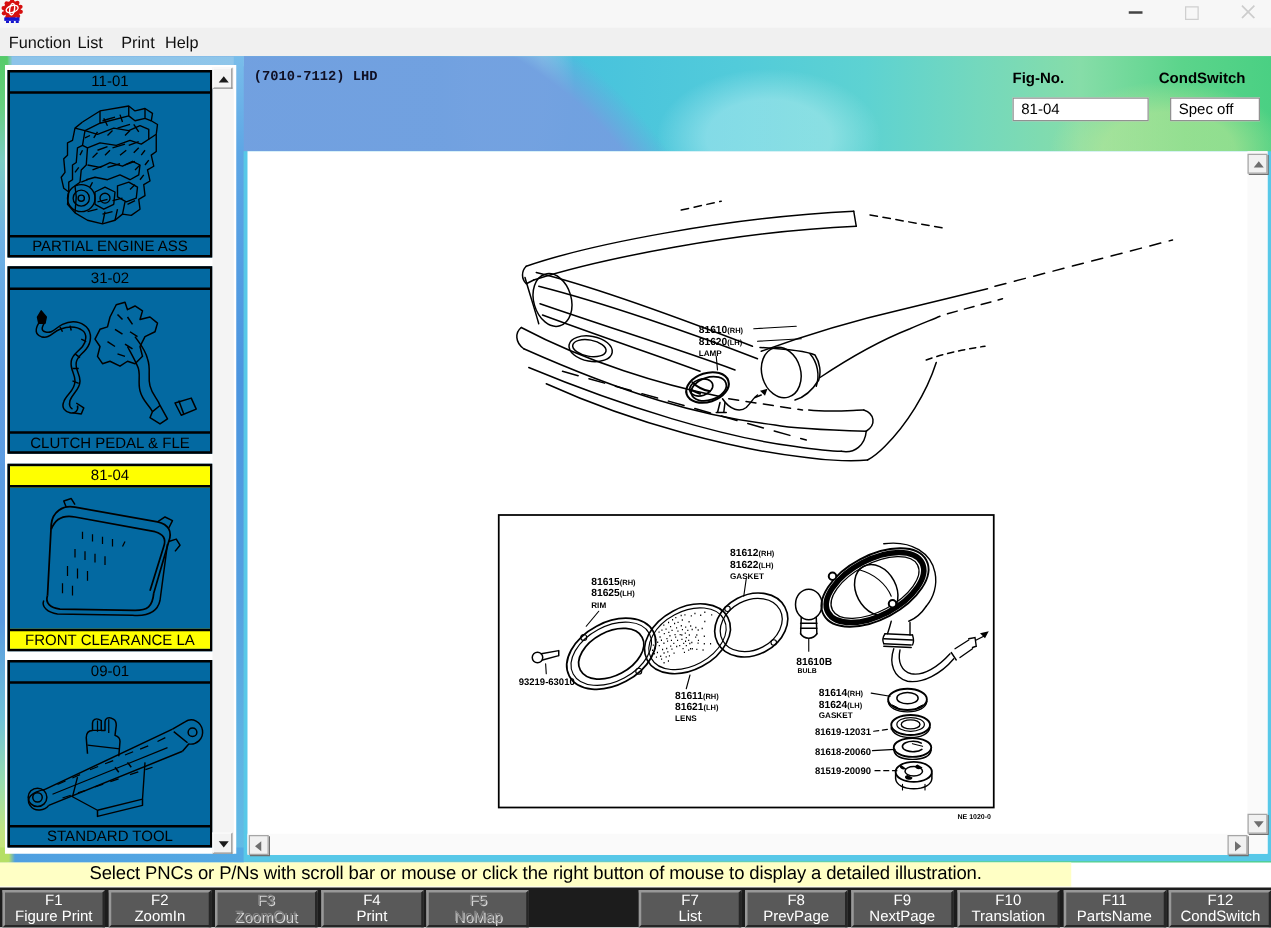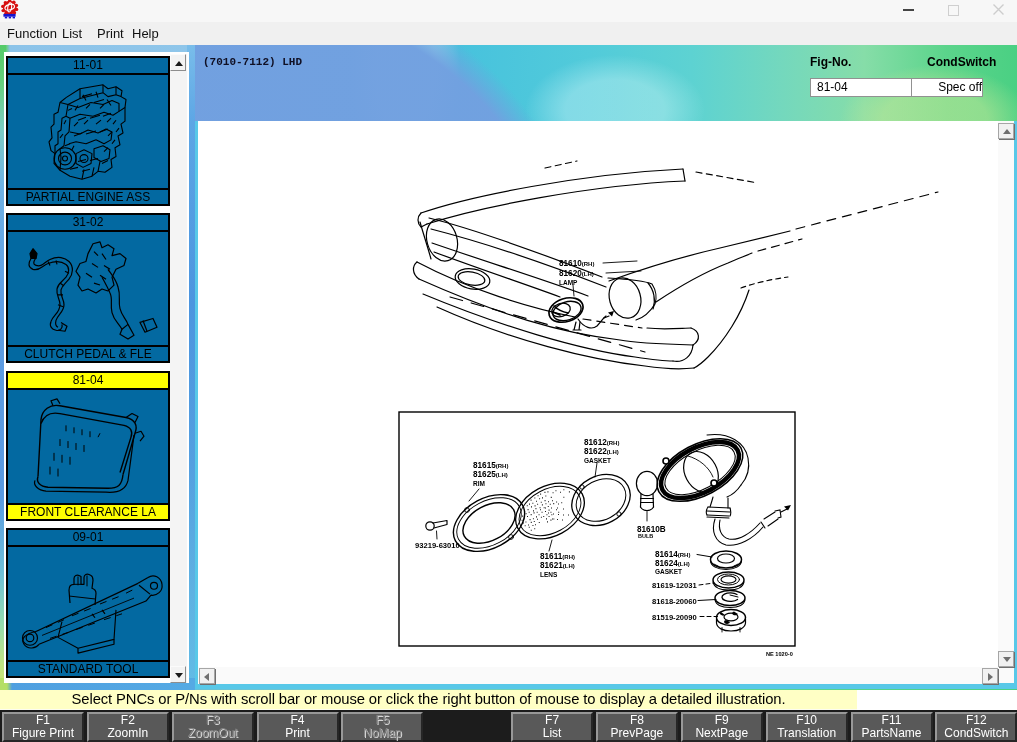--- a/index.html
+++ b/index.html
@@ -217,21 +217,21 @@
         </div>
       <div class="sbtn" style="left:0px;top:612px;">
           <div class="arr dn"></div>
         </div>
     </div>
   </div>
   <div class="abs" id="lhd">(7010-7112) LHD</div>
   <div class="flabel" style="left:810px;">Fig-No.</div>
   <div class="flabel" style="left:927px;">CondSwitch</div>
   <div class="finput" style="left:810px;width:109px;">81-04</div>
-  <div class="finput" style="left:911px;width:72px;text-align:right;">Spec off</div>
+  <div class="finput" style="left:936px;width:72px;">Spec off</div>
   <div class="abs" id="canvasframe">
     <div class="abs" id="canvasinner">
 
       <svg class="abs" style="left:0;top:0" width="800" height="563" viewBox="0 0 800 563" id="mainsvg">
         <g transform="translate(-198,-121)" fill="none" stroke="#000" stroke-width="1.2" stroke-linecap="round">
 
           <path d="M421,213 C470,196 580,174 683,169"></path>
           <path d="M427,224 C480,207 590,185 685,181"></path>
           <path d="M683,169 L685,181"></path>
           <path d="M421,213 C417,217 417,223 421,227 L427,224"></path>

